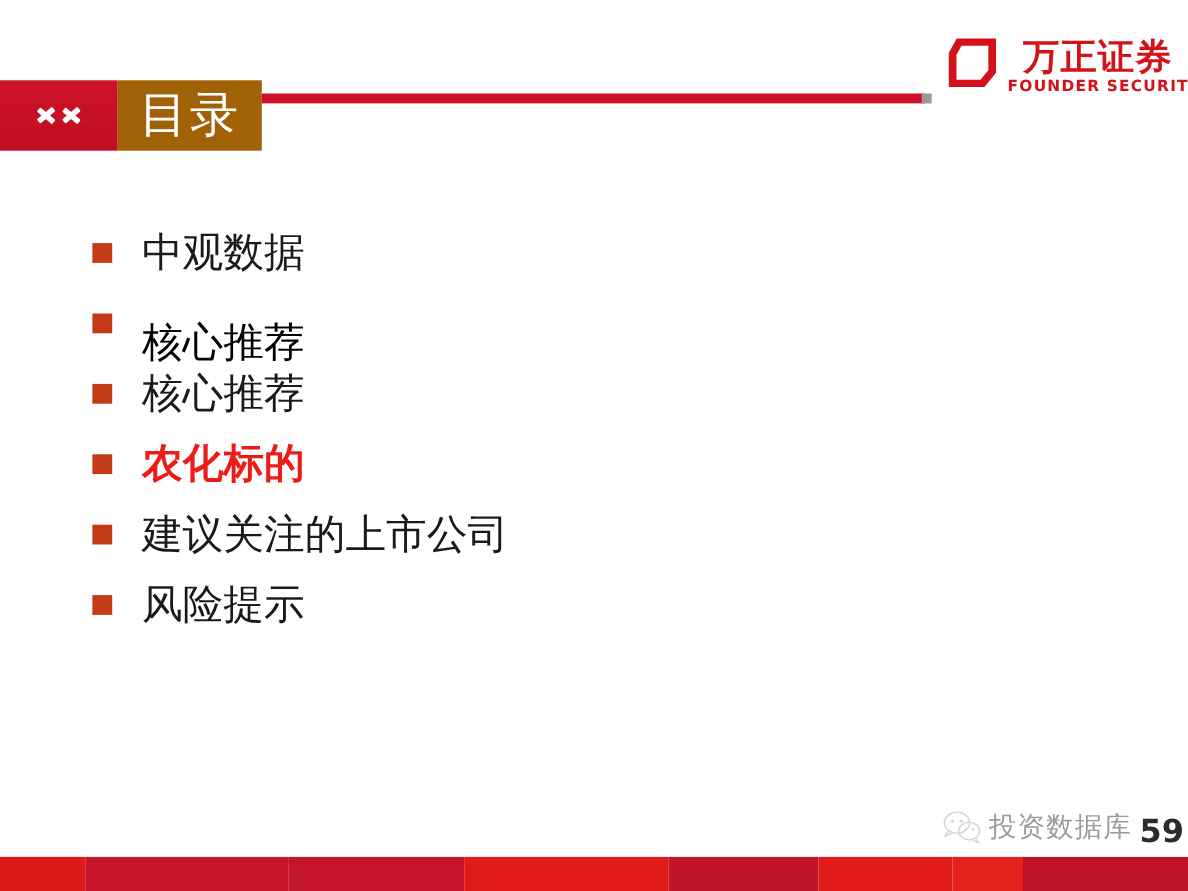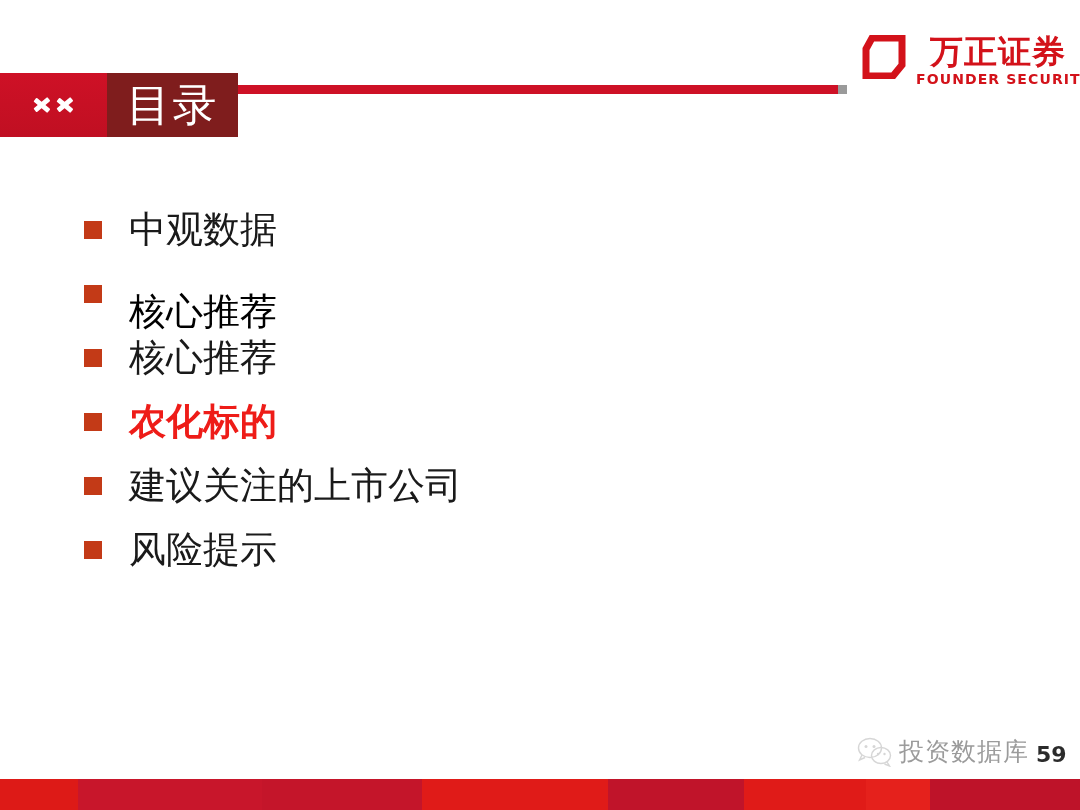--- a/index.html
+++ b/index.html
@@ -58,21 +58,21 @@
     transform: rotate(40deg);
     transform-origin: left center;
   }
   .chev::after {
     bottom: 7px;
     transform: rotate(-40deg);
     transform-origin: left center;
   }
   .banner-title {
     width: 131px;
-    background: #7f1d1d;
+    background: #a16207;
     color: #ffffff;
     font-size: 44px;
     line-height: 64px;
     text-align: center;
     letter-spacing: 2px;
     font-weight: 400;
   }
 
   
   .header-rule {
@@ -178,21 +178,21 @@
     font-size: 25px;
     line-height: 30px;
     color: #9b9b9b;
     letter-spacing: 1px;
     white-space: nowrap;
   }
   .page-num {
     position: absolute;
     left: 1036px;
     top: 740px;
-    font-size: 22px;
+    font-size: 29px;
     line-height: 30px;
     font-weight: 700;
     color: #2b2b2b;
   }
 
   
   .bottom-bar {
     position: absolute;
     left: 0;
     bottom: 0;

